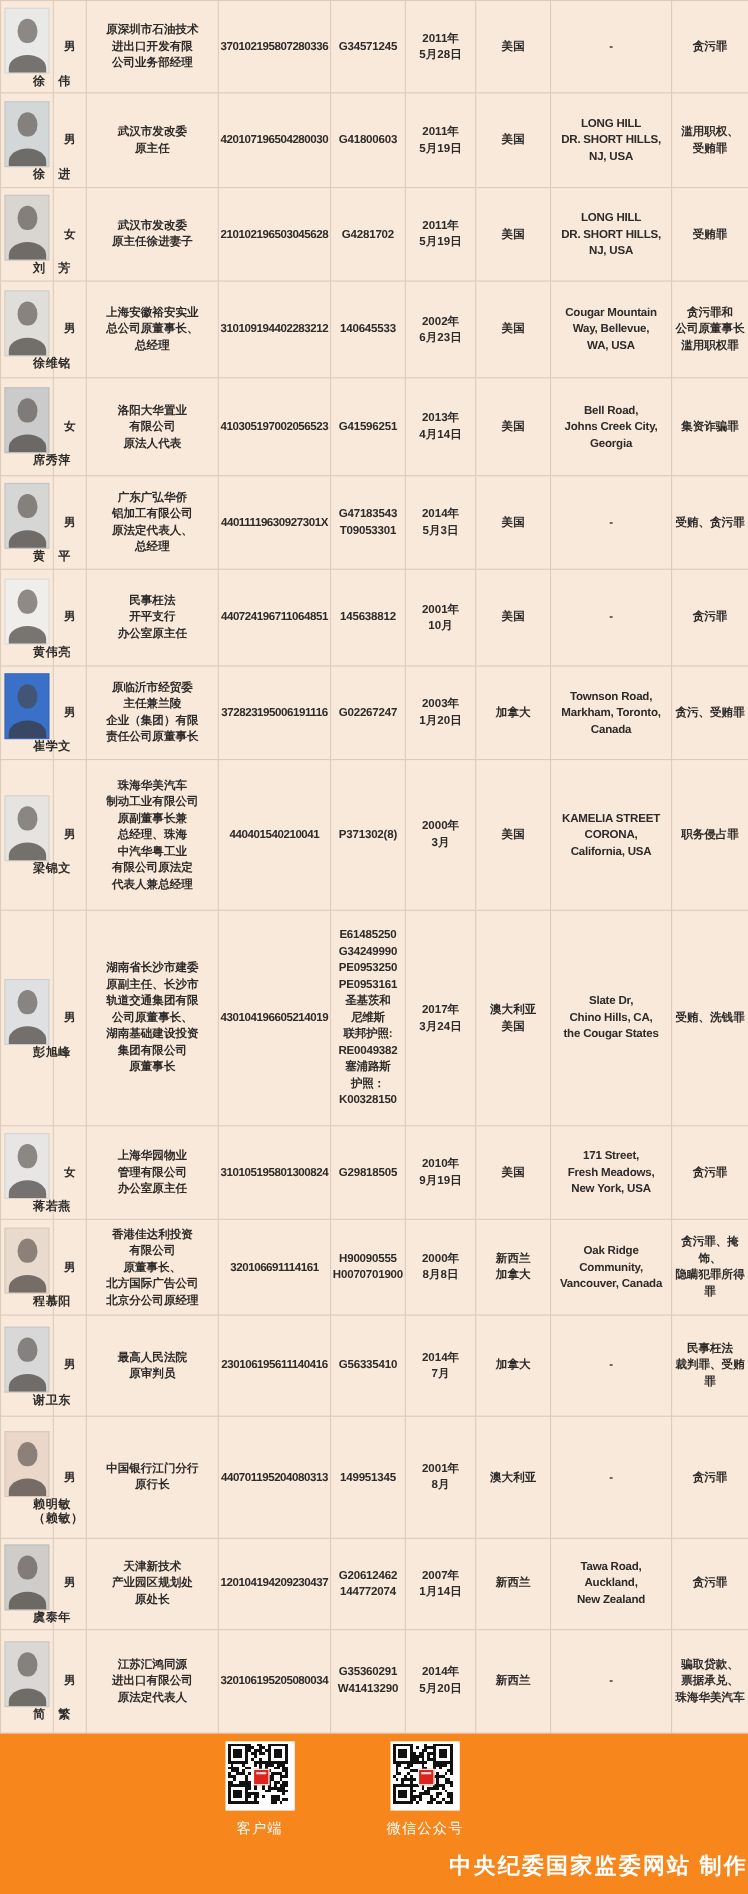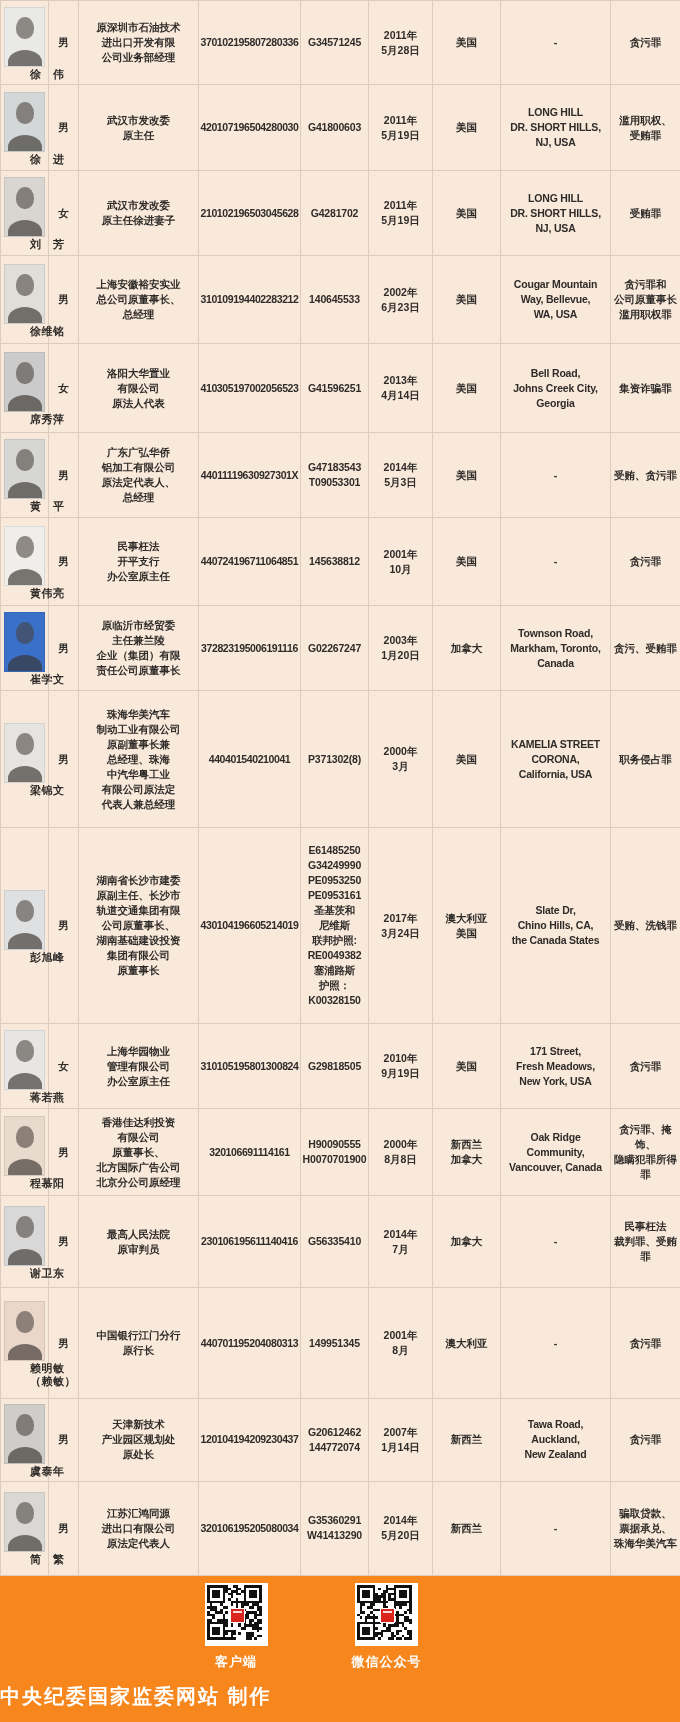--- a/index.html
+++ b/index.html
@@ -42,22 +42,22 @@
   td.c-crime{font-size:10.5px;}
 
   
   .footer{width:680px;height:150px;background:#f7861d;position:relative;overflow:hidden;}
   .qr-row{display:flex;justify-content:center;gap:84px;padding-top:7px;transform:translateX(-27px);}
   .qr-block{display:flex;flex-direction:column;align-items:center;}
   .qr-frame{width:59px;height:59px;background:#ffffff;padding:2px;position:relative;}
   .qr-frame svg{display:block;width:55px;height:55px;shape-rendering:crispEdges;}
   .qr-logo{position:absolute;left:50%;top:50%;width:13px;height:13px;margin:-6.5px 0 0 -6.5px;background:#d9251c;border:1.5px solid #ffffff;}
   .qr-logo::before{content:"";position:absolute;left:2px;top:2px;right:2px;height:2px;background:rgba(255,255,255,0.85);}
-  .qr-label{margin-top:7px;color:#ffffff;font-size:13px;font-weight:700;letter-spacing:1px;}
-  .credit{position:absolute;left:0;right:0;bottom:16px;text-align:left;color:#ffffff;font-size:20px;font-weight:700;letter-spacing:2px;}
+  .qr-label{margin-top:7px;color:#ffffff;font-size:13px;font-weight:400;letter-spacing:1px;}
+  .credit{position:absolute;left:0;right:0;bottom:16px;text-align:right;color:#ffffff;font-size:20px;font-weight:700;letter-spacing:2px;}
 </style>
 </head>
 <body>
 
 <div class="page">
 
   <table class="wanted">
     <colgroup>
       <col style="width:48px">
         <col style="width:30px">
@@ -404,21 +404,21 @@
             <div>2017年</div>
             <div>3月24日</div>
           </td>
       <td class="c-country">
             <div>澳大利亚</div>
             <div>美国</div>
           </td>
       <td class="c-addr">
             <div>Slate Dr,</div>
             <div>Chino Hills, CA,</div>
-            <div>the Canada States</div>
+            <div>the Cougar States</div>
           </td>
       <td class="c-crime">
             <div>受贿、洗钱罪</div>
           </td>
     </tr>
         <tr class="r11">
       <td class="c-photo">
         <div class="photo" style="background: rgb(232, 230, 228);"></div>
         <div class="pname">
               <div>蒋若燕</div>

